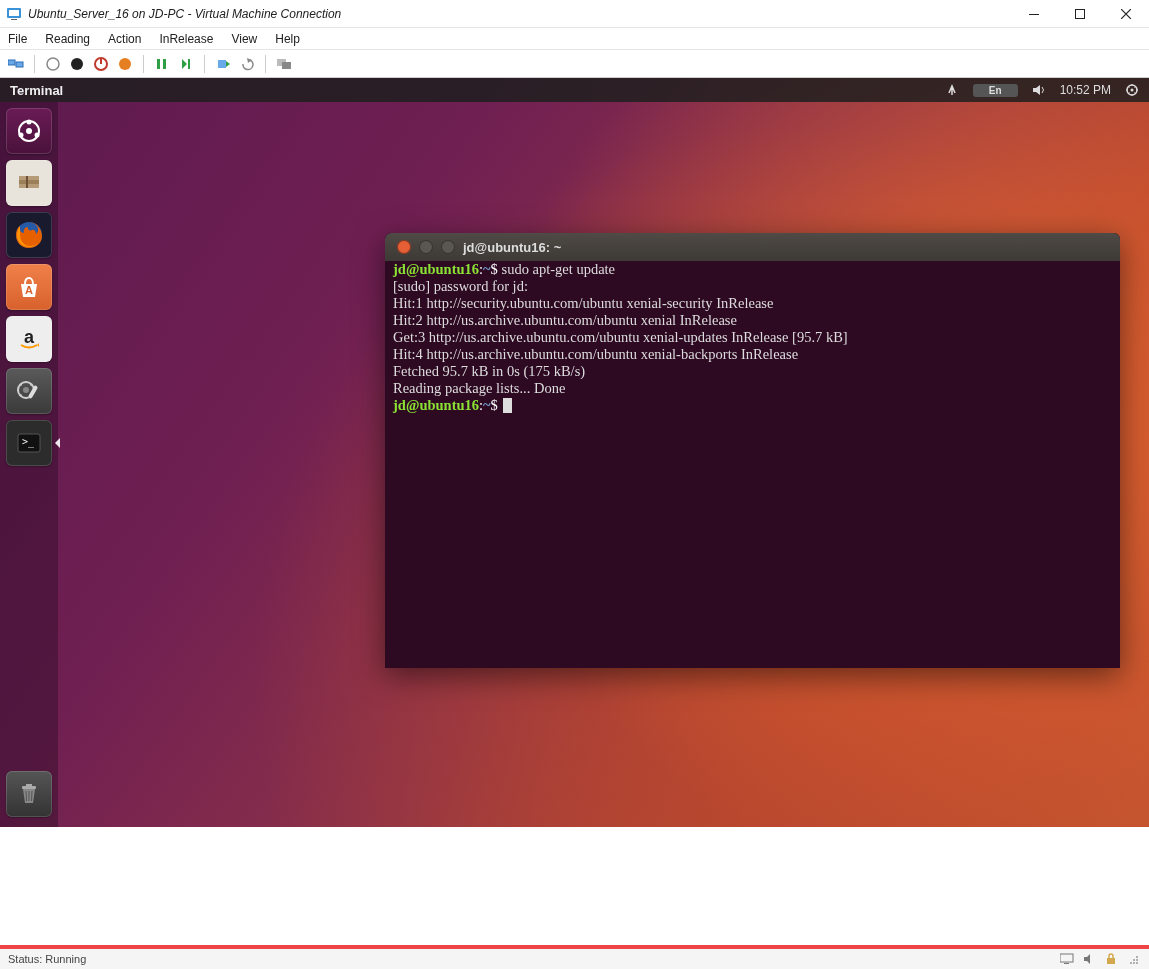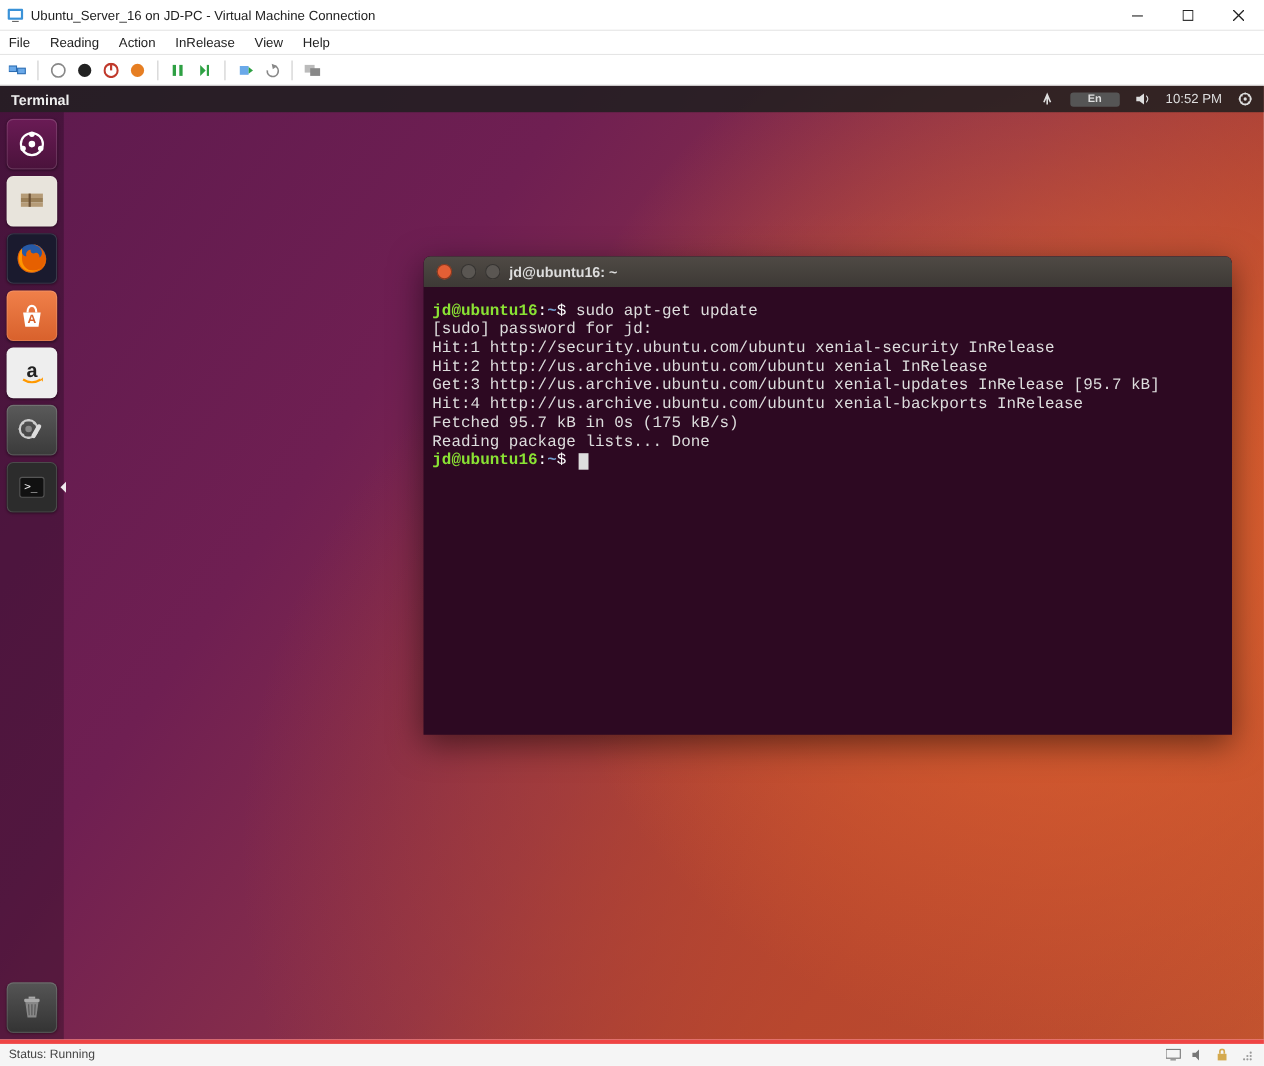--- a/index.html
+++ b/index.html
@@ -6,37 +6,37 @@
 body {
   width: 1149px; height: 969px;
   font-family: "Segoe UI", Tahoma, sans-serif;
   background: #fff; overflow: hidden; position: relative;
 }
 
 
 .win-titlebar {
   height: 28px; display: flex; align-items: center;
   background: #fff; border-bottom: 1px solid #e5e5e5;
-  padding-left: 6px; font-size: 12px; color: #222;
+  padding-left: 6px; font-size: 12px; color: #222; font-style: italic;
 }
 .win-titlebar .ticon { width: 16px; height: 16px; margin-right: 6px; display:inline-flex; align-items:center; justify-content:center; }
 .win-titlebar .spacer { flex: 1; }
 .win-btn { width: 46px; height: 28px; display:flex; align-items:center; justify-content:center; font-size:12px; color:#222; }
 
 
 .menu-bar { height: 22px; display:flex; align-items:center; padding-left:8px; font-size:12px; color:#222; gap: 18px; border-bottom:1px solid #e5e5e5;text-align:right; }
 .menu-bar span { cursor: default; }
 
 
 .toolbar { height: 28px; display:flex; align-items:center; padding-left:6px; gap:4px; border-bottom:1px solid #d0d0d0; }
 .tbtn { width:20px; height:20px; display:flex; align-items:center; justify-content:center; }
 .tsep { width:1px; height:18px; background:#ccc; margin:0 4px; }
 
 
-.vm { position: relative; height: 871px; overflow:hidden; }
+.vm { position: relative; height: 749px; overflow:hidden; }
 .ubuntu-bg {
   position:absolute; inset:0;
   background:
     radial-gradient(circle at 85% 45%, #e2642f 0%, transparent 45%),
     radial-gradient(circle at 70% 80%, #b8472e 0%, transparent 55%),
     linear-gradient(125deg, #5d1a4e 0%, #6f1f52 30%, #8e3248 55%, #b8472e 75%, #c85a2f 100%);
 }
 
 
 .u-panel {
@@ -75,21 +75,21 @@
   overflow:hidden; background:#2d0922;
 }
 .term-titlebar {
   height:28px; background: linear-gradient(#4f4a45, #3d3935);
   display:flex; align-items:center; padding:0 12px; gap:8px;
   border-radius:6px 6px 0 0; color:#ddd; font-size:13px; font-weight:600;
 }
 .tl-btn { width:14px; height:14px; border-radius:50%; box-shadow: inset 0 0 0 1px rgba(0,0,0,0.4); }
 .tl-close{ background:#e45f35; } .tl-min{ background:#5a5652; } .tl-max{ background:#5a5652; }
 .term-body {
-  padding:14px 8px; font-family: Liberation Mono, monospace;
+  padding:0 8px; font-family: Liberation Serif, serif;
   font-size: 14.5px; line-height: 17px; color:#ddd; white-space: pre;
 }
 .pr-user { color:#8ae234; font-weight:bold; }
 .pr-path { color:#729fcf; font-weight:bold; }
 .pr-s    { color:#fff; }
 .cursor { display:inline-block; width:9px; height:15px; background:#ddd; vertical-align:text-bottom; margin-left:2px; }
 
 
 .status-bar {
   position:absolute; left:0; right:0; bottom:0; height:24px;

